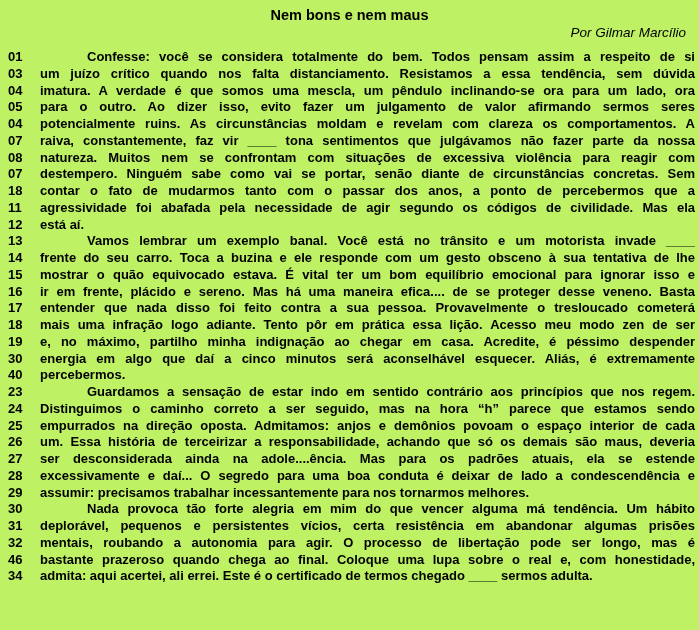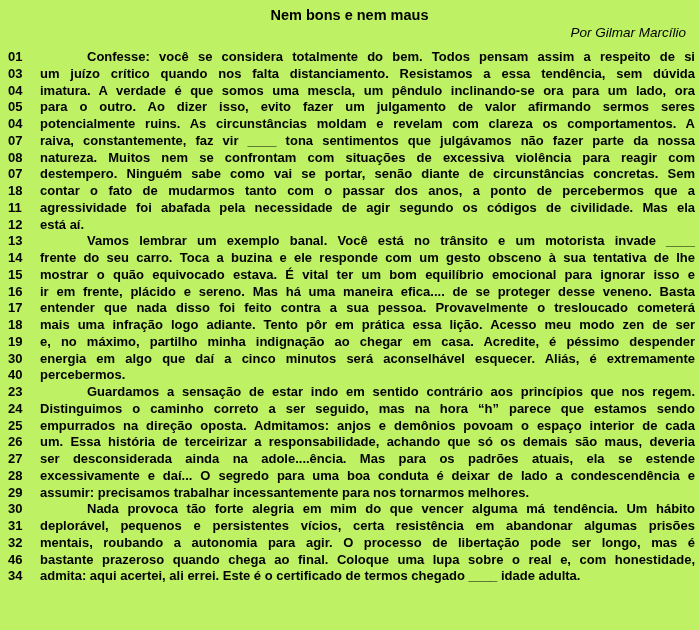--- a/index.html
+++ b/index.html
@@ -222,16 +222,16 @@
     <span class="line-text">mentais, roubando a autonomia para agir. O processo de libertação pode ser longo, mas é</span>
   </div>
 
   <div class="line-row">
     <span class="line-num">46</span>
     <span class="line-text">bastante prazeroso quando chega ao final. Coloque uma lupa sobre o real e, com honestidade,</span>
   </div>
 
   <div class="line-row">
     <span class="line-num">34</span>
-    <span class="line-text para-end">admita: aqui acertei, ali errei. Este é o certificado de termos chegado ____ idade adulta.</span>
+    <span class="line-text para-end">admita: aqui acertei, ali errei. Este é o certificado de termos chegado ____ sermos adulta.</span>
   </div>
 </div>
 </div>
 
 </body></html>

